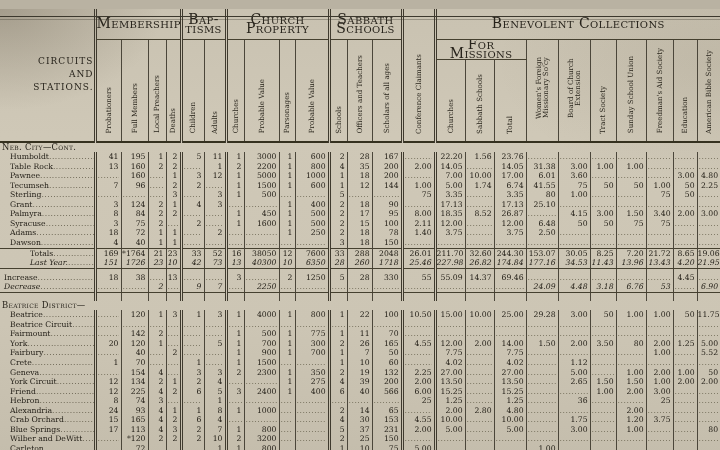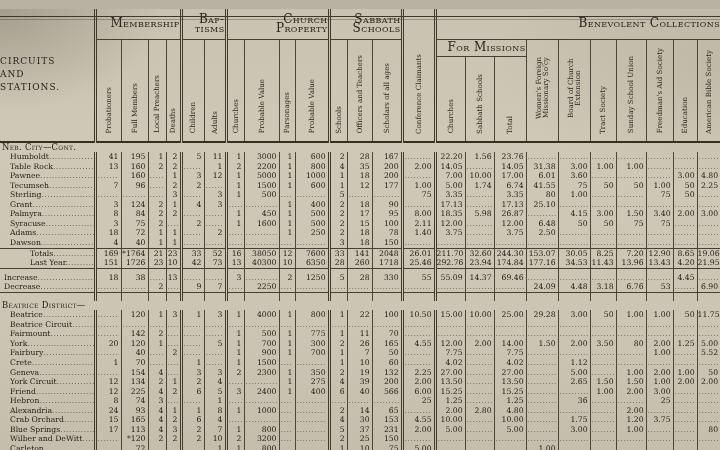--- a/index.html
+++ b/index.html
@@ -14,23 +14,23 @@
       radial-gradient(ellipse at 0% 0%, rgba(70,60,45,.28), rgba(70,60,45,0) 16%),
       radial-gradient(ellipse at 100% 12%, rgba(90,80,60,.10), rgba(90,80,60,0) 22%),
       linear-gradient(180deg,#c9c2b1 0%,#cfc8b7 28%,#ccc5b4 70%,#c4bdac 100%);
   }
   .top-rule{position:absolute;left:0;top:7px;width:720px;height:2px;
     border-top:1px solid #3c382d;border-bottom:1px solid rgba(60,56,45,.35);}
   table{border-collapse:collapse;table-layout:fixed;width:720px;margin-top:9px;}
   th,td{padding:0;margin:0;font-weight:normal;color:#27231b;overflow:hidden;}
   
   thead th{vertical-align:middle;}
-  th.stub{vertical-align:middle;text-align:left;}
+  th.stub{vertical-align:middle;text-align:right;}
   th.stub div{font-size:9px;letter-spacing:1px;line-height:13px;}
-  th.g{font-variant:small-caps;font-size:12px;letter-spacing:.4px;text-align:right;
+  th.g{font-variant:small-caps;font-size:14px;letter-spacing:.4px;text-align:center;
     border-bottom:1px solid #45402f;line-height:9px;}
   th.rot,th.rot2,th.rot3{vertical-align:bottom;text-align:center;}
   .v{writing-mode:vertical-rl;transform:rotate(180deg);display:inline-block;
      font-size:7.1px;line-height:7.4px;letter-spacing:0;white-space:normal;
      margin:2px 0 3px 0;color:#2a261d;}
   th.rot  .v{max-height:92px;}
   th.rot2 .v{max-height:74px;}
   th.rot3 .v{max-height:118px;}
   tr.hdrC{height:78px;}
   tr.hdrA{height:30px;}
@@ -45,21 +45,21 @@
   td.name{padding-left:0;}
   .nmrow{display:flex;align-items:baseline;}
   .nm{white-space:nowrap;padding-left:10px;}
   .ind-tot .nm{padding-left:30px;}
   .ind-id  .nm{padding-left:4px;}
   .ldr{flex:1;overflow:hidden;white-space:nowrap;color:#5c5644;letter-spacing:.5px;}
   .dfill{display:block;overflow:hidden;white-space:nowrap;color:#6a6450;
     letter-spacing:.5px;text-align:left;padding-left:1px;}
   td.sec{font-variant:small-caps;font-size:8.4px;letter-spacing:.3px;padding-left:2px;}
   tr.bt td{border-top:1px solid #45402f;}
-  tr.bb td{border-bottom:1px solid #45402f;}
+  tr.bb td{border-bottom:1px solid #45402f;font-style:italic;}
   tr.sp td{border-top:none;border-bottom:none;}
 </style>
 </head>
 <body>
 
 <div class="page">
   <div class="top-rule"></div>
   <table>
     <colgroup>
         <col style="width: 95px;">
@@ -285,21 +285,21 @@
           <td class="n bl-d">2</td>
           <td class="n bl-s">
             <span class="dfill">.....................................</span>
           </td>
           <td class="n bl-d">1</td>
           <td class="n bl-s">1500</td>
           <td class="n bl-s">1</td>
           <td class="n bl-s">600</td>
           <td class="n bl-d">1</td>
           <td class="n bl-s">12</td>
-          <td class="n bl-s">177</td>
+          <td class="n bl-s">144</td>
           <td class="n bl-d">1.00</td>
           <td class="n bl-d">5.00</td>
           <td class="n bl-s">1.74</td>
           <td class="n bl-s">6.74</td>
           <td class="n bl-s">41.55</td>
           <td class="n bl-s">75</td>
           <td class="n bl-s">50</td>
           <td class="n bl-s">50</td>
           <td class="n bl-s">1.00</td>
           <td class="n bl-s">50</td>
@@ -432,21 +432,21 @@
           </td>
           <td class="n bl-d">1</td>
           <td class="n bl-s">450</td>
           <td class="n bl-s">1</td>
           <td class="n bl-s">500</td>
           <td class="n bl-d">2</td>
           <td class="n bl-s">17</td>
           <td class="n bl-s">95</td>
           <td class="n bl-d">8.00</td>
           <td class="n bl-d">18.35</td>
-          <td class="n bl-s">5.98</td>
+          <td class="n bl-s">8.52</td>
           <td class="n bl-s">26.87</td>
           <td class="n bl-s">
             <span class="dfill">.....................................</span>
           </td>
           <td class="n bl-s">4.15</td>
           <td class="n bl-s">3.00</td>
           <td class="n bl-s">1.50</td>
           <td class="n bl-s">3.40</td>
           <td class="n bl-s">2.00</td>
           <td class="n bl-s">3.00</td>
@@ -622,31 +622,31 @@
           <td class="n bl-s">*1764</td>
           <td class="n bl-s">21</td>
           <td class="n bl-s">23</td>
           <td class="n bl-d">33</td>
           <td class="n bl-s">52</td>
           <td class="n bl-d">16</td>
           <td class="n bl-s">38050</td>
           <td class="n bl-s">12</td>
           <td class="n bl-s">7600</td>
           <td class="n bl-d">33</td>
-          <td class="n bl-s">141</td>
+          <td class="n bl-s">288</td>
           <td class="n bl-s">2048</td>
           <td class="n bl-d">26.01</td>
           <td class="n bl-d">211.70</td>
           <td class="n bl-s">32.60</td>
           <td class="n bl-s">244.30</td>
           <td class="n bl-s">153.07</td>
           <td class="n bl-s">30.05</td>
           <td class="n bl-s">8.25</td>
           <td class="n bl-s">7.20</td>
-          <td class="n bl-s">12.90</td>
+          <td class="n bl-s">21.72</td>
           <td class="n bl-s">8.65</td>
           <td class="n bl-s">19.06</td>
         </tr>
         <tr class="bb">
           <td class="name ind-tot">
             <div class="nmrow">
               <span class="nm">Last Year.</span>
               <span class="ldr">.....................................</span>
             </div>
           </td>
@@ -657,22 +657,22 @@
           <td class="n bl-d">42</td>
           <td class="n bl-s">73</td>
           <td class="n bl-d">13</td>
           <td class="n bl-s">40300</td>
           <td class="n bl-s">10</td>
           <td class="n bl-s">6350</td>
           <td class="n bl-d">28</td>
           <td class="n bl-s">260</td>
           <td class="n bl-s">1718</td>
           <td class="n bl-d">25.46</td>
-          <td class="n bl-d">292.76</td>
-          <td class="n bl-s">23.94</td>
+          <td class="n bl-d">227.98</td>
+          <td class="n bl-s">26.82</td>
           <td class="n bl-s">174.84</td>
           <td class="n bl-s">177.16</td>
           <td class="n bl-s">34.53</td>
           <td class="n bl-s">11.43</td>
           <td class="n bl-s">13.96</td>
           <td class="n bl-s">13.43</td>
           <td class="n bl-s">4.20</td>
           <td class="n bl-s">21.95</td>
         </tr>
         <tr class="sp">

